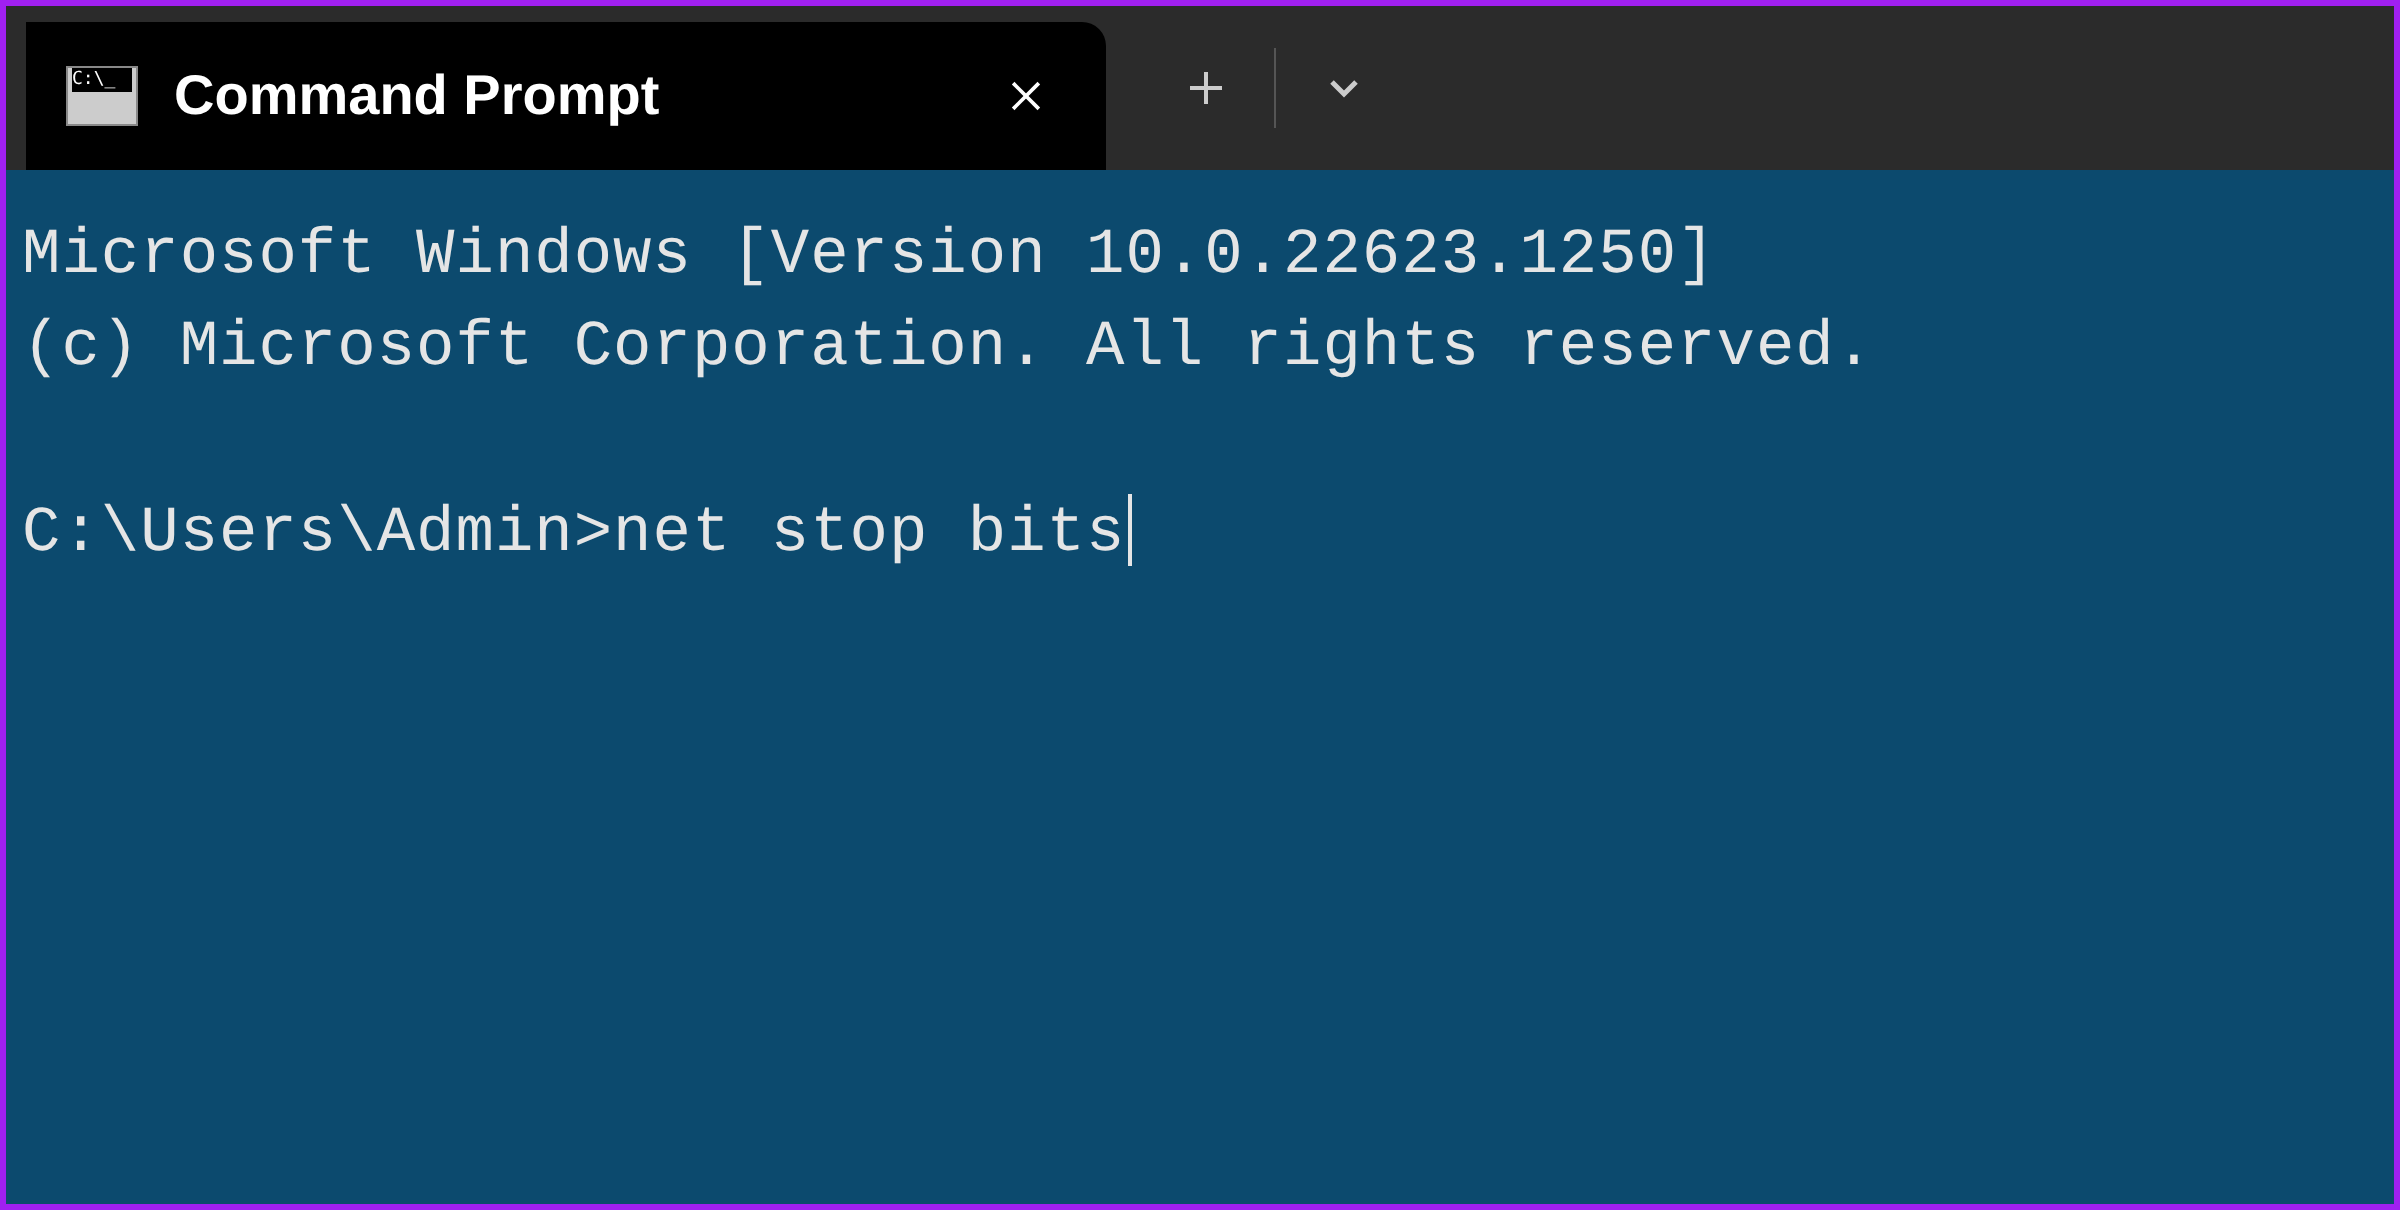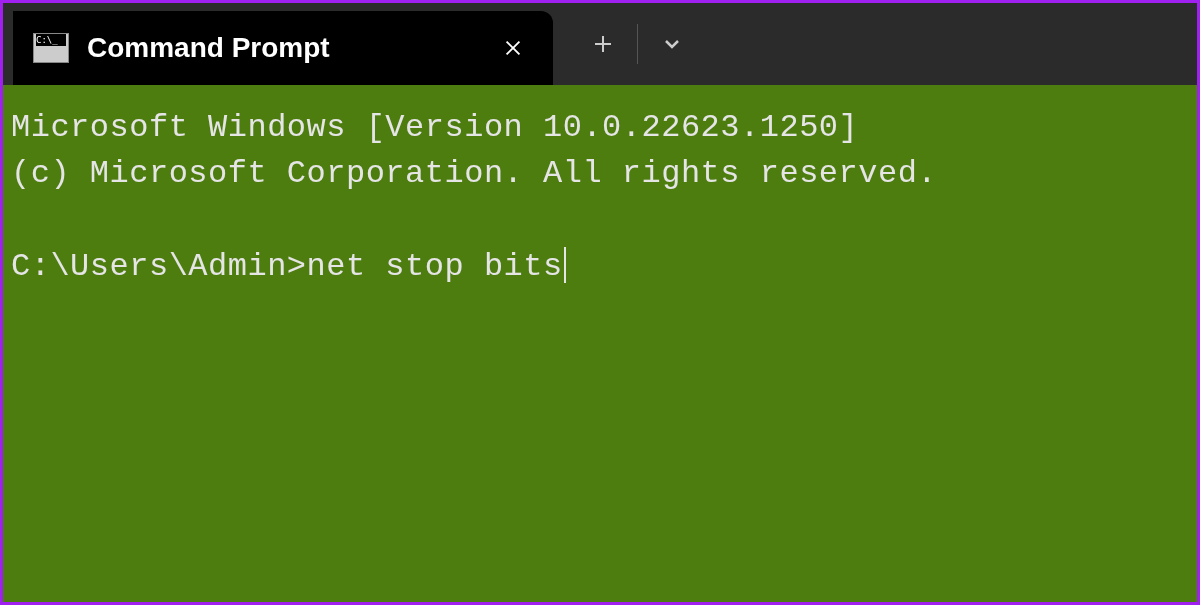--- a/index.html
+++ b/index.html
@@ -101,21 +101,21 @@
       height: 24px;
     }
     .divider {
       width: 1px;
       height: 40px;
       background: #555;
       margin: 0 4px;
     }
     .terminal-body {
       flex: 1;
-      background: #4d7c0f;
+      background: #0c4a6e;
       padding: 20px 8px;
       font-family: 'Consolas', 'Courier New', monospace;
       font-size: 32px;
       color: #e5e5e5;
       line-height: 1.45;
       white-space: pre;
       letter-spacing: 0.5px;
     }
     .cursor {
       display: inline-block;

